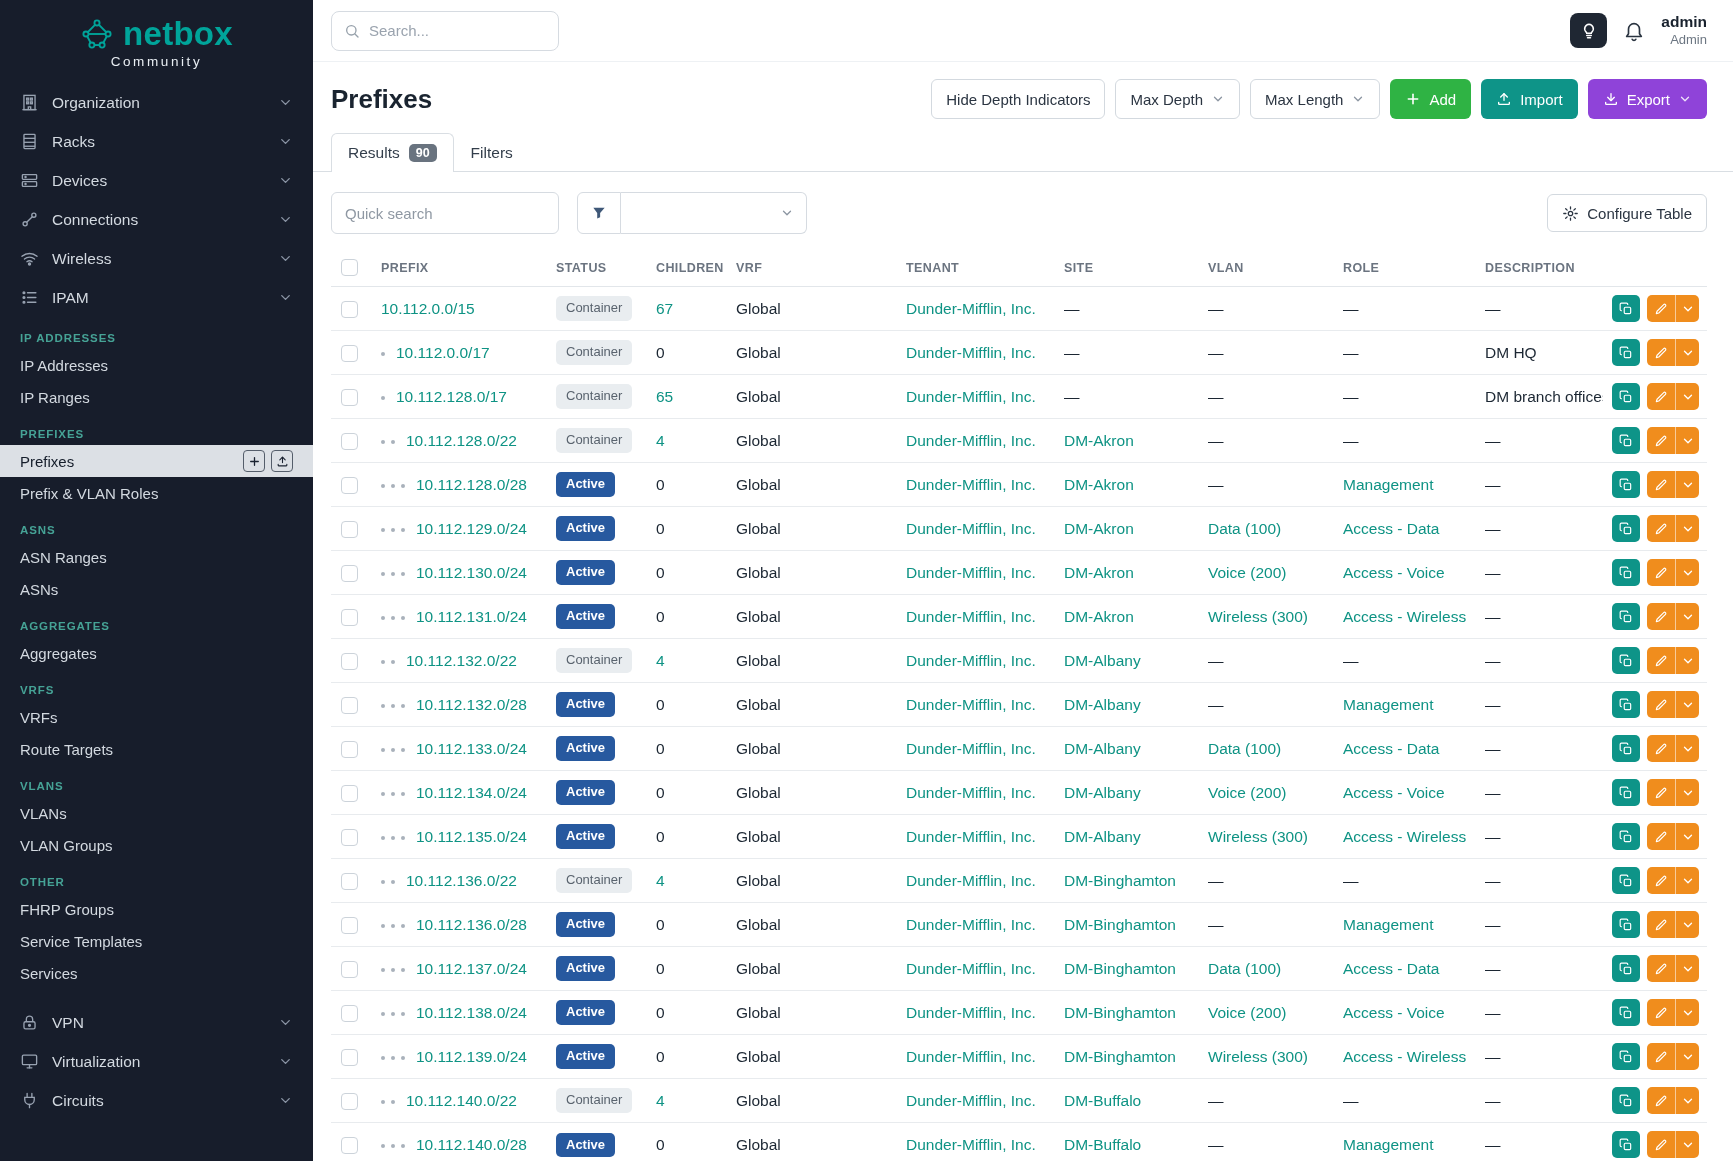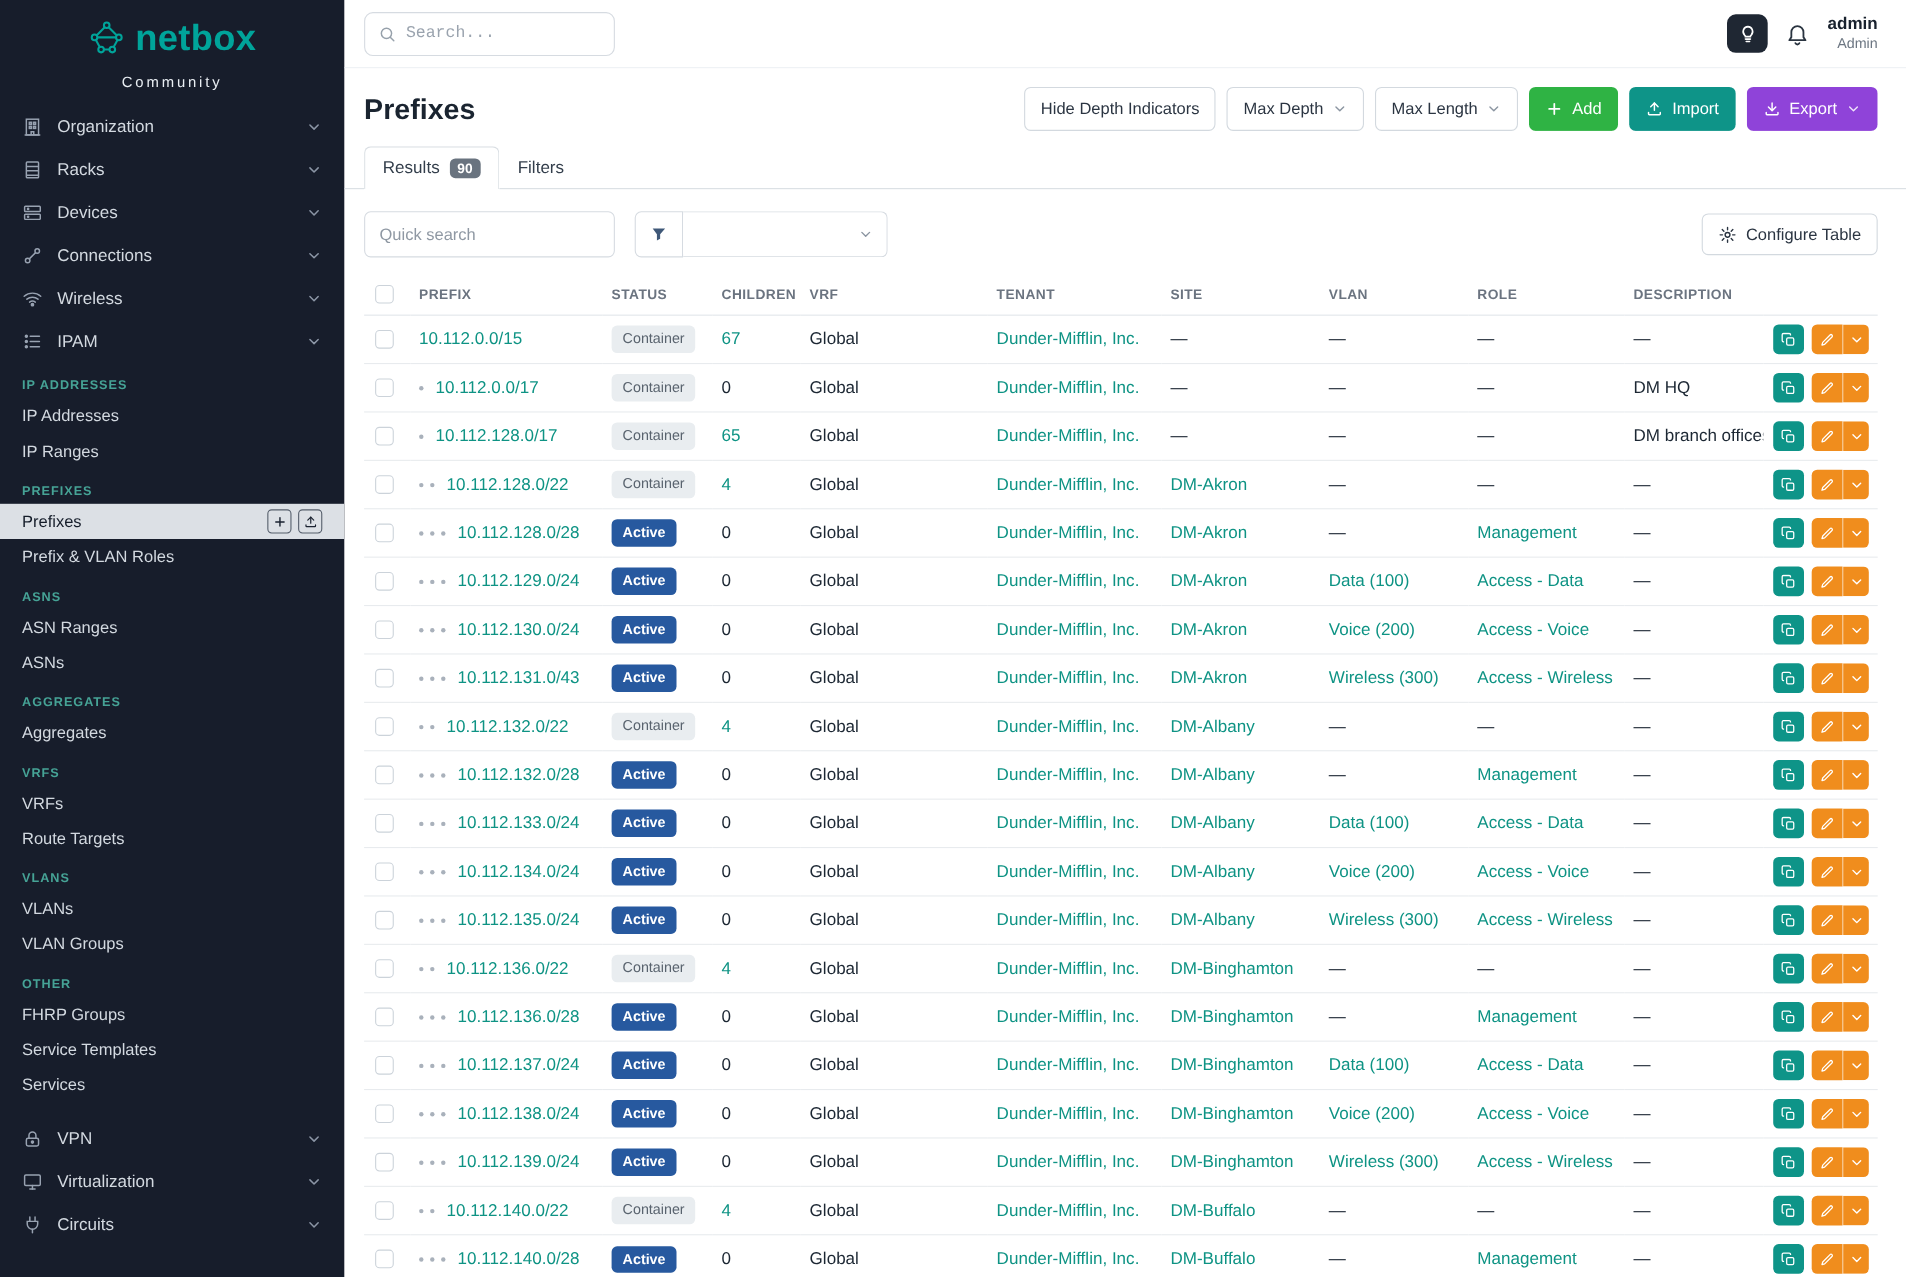--- a/index.html
+++ b/index.html
@@ -11,39 +11,39 @@
   [data-icon] { display:inline-flex; align-items:center; justify-content:center; }
   [data-icon] svg { width:100%; height:100%; }
   .i16{width:16px;height:16px} .i18{width:18px;height:18px}
   .i22{width:22px;height:22px} .i34{width:34px;height:34px}
 
   
   .sidebar { width:313px; min-width:313px; height:100%; background:#171d2b; color:#cdd4dc; overflow:hidden; }
   .logo { padding:15px 10px 6px; display:flex; flex-direction:column; align-items:center; cursor:pointer; }
   .logo-row { display:flex; align-items:center; gap:9px; }
   .logo-name { font-size:33px; font-weight:700; color:#00a49a; letter-spacing:.3px; }
-  .logo-sub { margin-top:14px; font-size:13.5px; color:#e9eef3; letter-spacing:2.6px; }
+  .logo-sub { margin-top:1px; font-size:13.5px; color:#e9eef3; letter-spacing:2.6px; }
   .nav { margin-top:8px; }
   .nav-bottom { margin-top:14px; }
   .nav-item { display:flex; align-items:center; gap:13px; padding:10px 20px; font-size:15.5px; color:#d3d9e0; cursor:pointer; }
   .nav-icon { width:19px; height:19px; color:#98a2b1; flex:none; }
   .nav-chev { margin-left:auto; width:15px; height:15px; color:#8b95a5; flex:none; }
   .sec-title { padding:15px 20px 5px; font-size:11.5px; font-weight:700; letter-spacing:.9px; color:#46a396; }
   .side-link { display:flex; align-items:center; padding:0 20px; font-size:15px; color:#d3d9e0; cursor:pointer; height:32px; }
   .side-link.active { background:#dce0e5; color:#151d2a; font-weight:500; }
   .mini-btns { margin-left:auto; display:flex; gap:6px; }
   .mini-btn { width:22px; height:22px; border:1px solid #555e6b; border-radius:4px; color:#1a2230;
               display:flex; align-items:center; justify-content:center; background:transparent; }
   .mini-btn [data-icon]{ width:13px; height:13px; }
 
   
   .main { flex:1; display:flex; flex-direction:column; height:100%; overflow:hidden; }
   .topbar { height:62px; min-height:62px; display:flex; align-items:center; padding:0 26px 0 18px; border-bottom:1px solid #eef1f4; }
   .search-box { width:228px; height:40px; border:1px solid #d6dbe1; border-radius:8px; display:flex; align-items:center; gap:9px; padding:0 12px; color:#97a1ab; background:#fff; }
-  .search-box input { border:none; outline:none; flex:1; font-size:15px; color:#36404c; background:transparent; width:100%;font-family:Liberation Mono, monospace; }
+  .search-box input { border:none; outline:none; flex:1; font-size:15px; color:#36404c; background:transparent; width:100%; }
   .search-box input::placeholder { color:#9aa3ae; }
   .topbar-right { margin-left:auto; display:flex; align-items:center; gap:16px; }
   .theme-btn { width:37px; height:35px; background:#1f2733; border-radius:8px; color:#ffffff; display:flex; align-items:center; justify-content:center; }
   .bell-btn { color:#2a3440; display:flex; }
   .user-block { text-align:right; line-height:1.2; cursor:pointer; }
   .user-name { font-weight:700; font-size:15.5px; color:#19222e; }
   .user-role { font-size:13px; color:#6c7682; }
 
   .page-head { display:flex; align-items:center; padding:17px 26px 4px 18px; }
   .page-title { font-size:26px; font-weight:600; color:#1a2430; }
@@ -801,21 +801,21 @@
       </span>
     </div>
             </td>
   </tr>
           <tr>
     <td class="c-check"><input type="checkbox" class="cb" style=""></td>
     <td><span class="dots">
                 <span class="dot"></span>
                 <span class="dot"></span>
                 <span class="dot"></span>
-              </span><a class="tlink">10.112.131.0/43</a></td>
+              </span><a class="tlink">10.112.131.0/24</a></td>
     <td><span class="badge badge-active">Active</span></td>
     <td><span>0</span></td>
     <td><span>Global</span></td>
     <td><a class="tlink">Dunder-Mifflin, Inc.</a></td>
     <td><a class="tlink">DM-Akron</a></td>
     <td><a class="tlink">Wireless (300)</a></td>
     <td><a class="tlink">Access - Wireless</a></td>
     <td><span>—</span></td>
     <td>
               <div class="act">

